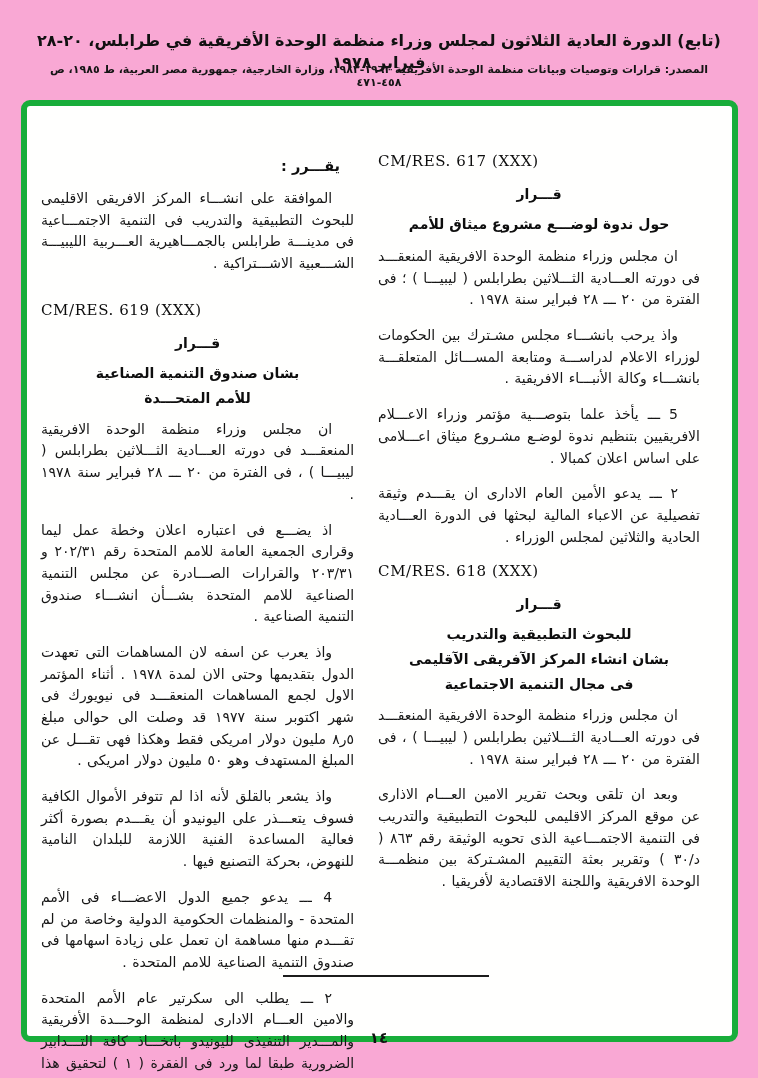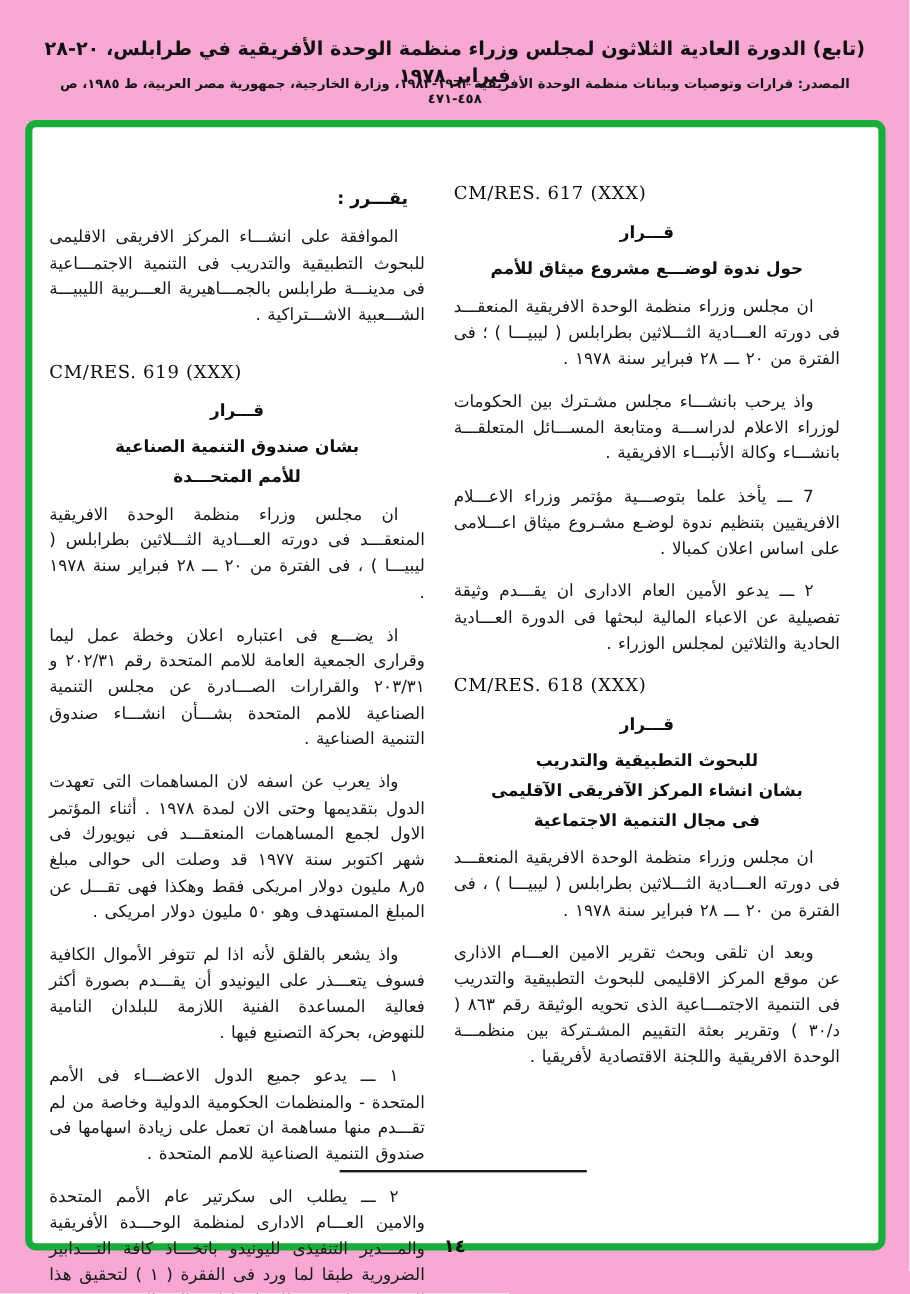--- a/index.html
+++ b/index.html
@@ -38,21 +38,21 @@
 
   <div class="frame">
     <div class="cols">
 
       <div class="col col-right">
         <div class="ref ref-top">CM/RES. 617 (XXX)</div>
         <div class="h h-first">قـــرار</div>
         <div class="h" style="margin-bottom:14px;">حول ندوة لوضـــع مشروع ميثاق للأمم</div>
         <div class="p">ان مجلس وزراء منظمة الوحدة الافريقية المنعقـــد فى دورته العـــادية الثـــلاثين بطرابلس ( ليبيـــا ) ؛ فى الفترة من ٢٠ ـــ ٢٨ فبراير سنة ١٩٧٨ .</div>
         <div class="p">واذ يرحب بانشـــاء مجلس مشـترك بين الحكومات لوزراء الاعلام لدراســـة ومتابعة المســـائل المتعلقـــة بانشـــاء وكالة الأنبـــاء الافريقية .</div>
-        <div class="p">7 ـــ يأخذ علما بتوصـــية مؤتمر وزراء الاعـــلام الافريقيين بتنظيم ندوة لوضـع مشـروع ميثاق اعـــلامى على اساس اعلان كمبالا .</div>
+        <div class="p">5 ـــ يأخذ علما بتوصـــية مؤتمر وزراء الاعـــلام الافريقيين بتنظيم ندوة لوضـع مشـروع ميثاق اعـــلامى على اساس اعلان كمبالا .</div>
         <div class="p">٢ ـــ يدعو الأمين العام الادارى ان يقـــدم وثيقة تفصيلية عن الاعباء المالية لبحثها فى الدورة العـــادية الحادية والثلاثين لمجلس الوزراء .</div>
         <div class="ref">CM/RES. 618 (XXX)</div>
         <div class="h h-first">قـــرار</div>
         <div class="h">للبحوث التطبيقية والتدريب</div>
         <div class="h">بشان انشاء المركز الآفريقى الآقليمى</div>
         <div class="h" style="margin-bottom:13px;">فى مجال التنمية الاجتماعية</div>
         <div class="p">ان مجلس وزراء منظمة الوحدة الافريقية المنعقـــد فى دورته العـــادية الثـــلاثين بطرابلس ( ليبيـــا ) ، فى الفترة من ٢٠ ـــ ٢٨ فبراير سنة ١٩٧٨ .</div>
         <div class="p">وبعد ان تلقى وبحث تقرير الامين العـــام الاذارى عن موقع المركز الاقليمى للبحوث التطبيقية والتدريب فى التنمية الاجتمـــاعية الذى تحويه الوثيقة رقم ٨٦٣ ( د/٣٠ ) وتقرير بعثة التقييم المشـتركة بين منظمـــة الوحدة الافريقية واللجنة الاقتصادية لأفريقيا .</div>
       </div>
 
@@ -60,21 +60,21 @@
         <div class="decree">يقـــرر :</div>
         <div class="p">الموافقة على انشـــاء المركز الافريقى الاقليمى للبحوث التطبيقية والتدريب فى التنمية الاجتمـــاعية فى مدينـــة طرابلس بالجمـــاهيرية العـــربية الليبيـــة الشـــعبية الاشـــتراكية .</div>
         <div class="ref gap-top">CM/RES. 619 (XXX)</div>
         <div class="h h-first">قـــرار</div>
         <div class="h">بشان صندوق التنمية الصناعية</div>
         <div class="h" style="margin-bottom:13px;">للأمم المتحـــدة</div>
         <div class="p">ان مجلس وزراء منظمة الوحدة الافريقية المنعقـــد فى دورته العـــادية الثـــلاثين بطرابلس ( ليبيـــا ) ، فى الفترة من ٢٠ ـــ ٢٨ فبراير سنة ١٩٧٨ .</div>
         <div class="p">اذ يضـــع فى اعتباره اعلان وخطة عمل ليما وقرارى الجمعية العامة للامم المتحدة رقم ٢٠٢/٣١ و ٢٠٣/٣١ والقرارات الصـــادرة عن مجلس التنمية الصناعية للامم المتحدة بشـــأن انشـــاء صندوق التنمية الصناعية .</div>
         <div class="p">واذ يعرب عن اسفه لان المساهمات التى تعهدت الدول بتقديمها وحتى الان لمدة ١٩٧٨ . أثناء المؤتمر الاول لجمع المساهمات المنعقـــد فى نيويورك فى شهر اكتوبر سنة ١٩٧٧ قد وصلت الى حوالى مبلغ ٥ر٨ مليون دولار امريكى فقط وهكذا فهى تقـــل عن المبلغ المستهدف وهو ٥٠ مليون دولار امريكى .</div>
         <div class="p">واذ يشعر بالقلق لأنه اذا لم تتوفر الأموال الكافية فسوف يتعـــذر على اليونيدو أن يقـــدم بصورة أكثر فعالية المساعدة الفنية اللازمة للبلدان النامية للنهوض، بحركة التصنيع فيها .</div>
-        <div class="p">١ ـــ يدعو جميع الدول الاعضـــاء فى الأمم المتحدة - والمنظمات الحكومية الدولية وخاصة من لم تقـــدم منها مساهمة ان تعمل على زيادة اسهامها فى صندوق التنمية الصناعية للامم المتحدة .</div>
+        <div class="p">4 ـــ يدعو جميع الدول الاعضـــاء فى الأمم المتحدة - والمنظمات الحكومية الدولية وخاصة من لم تقـــدم منها مساهمة ان تعمل على زيادة اسهامها فى صندوق التنمية الصناعية للامم المتحدة .</div>
         <div class="p">٢ ـــ يطلب الى سكرتير عام الأمم المتحدة والامين العـــام الادارى لمنظمة الوحـــدة الأفريقية والمـــدير التنفيذى لليونيدو باتخـــاذ كافة التـــدابير الضرورية طبقا لما ورد فى الفقرة ( ١ ) لتحقيق هذا الغرض بما فى ذلك اجراءات الاتصالات مع جميع الدول الاعضـــاء والمنظمات الحكومية الدولية .</div>
       </div>
 
     </div>
   </div>
 
   <div class="rule"></div>
   <div class="page-number">١٤</div>
 
 </div>

